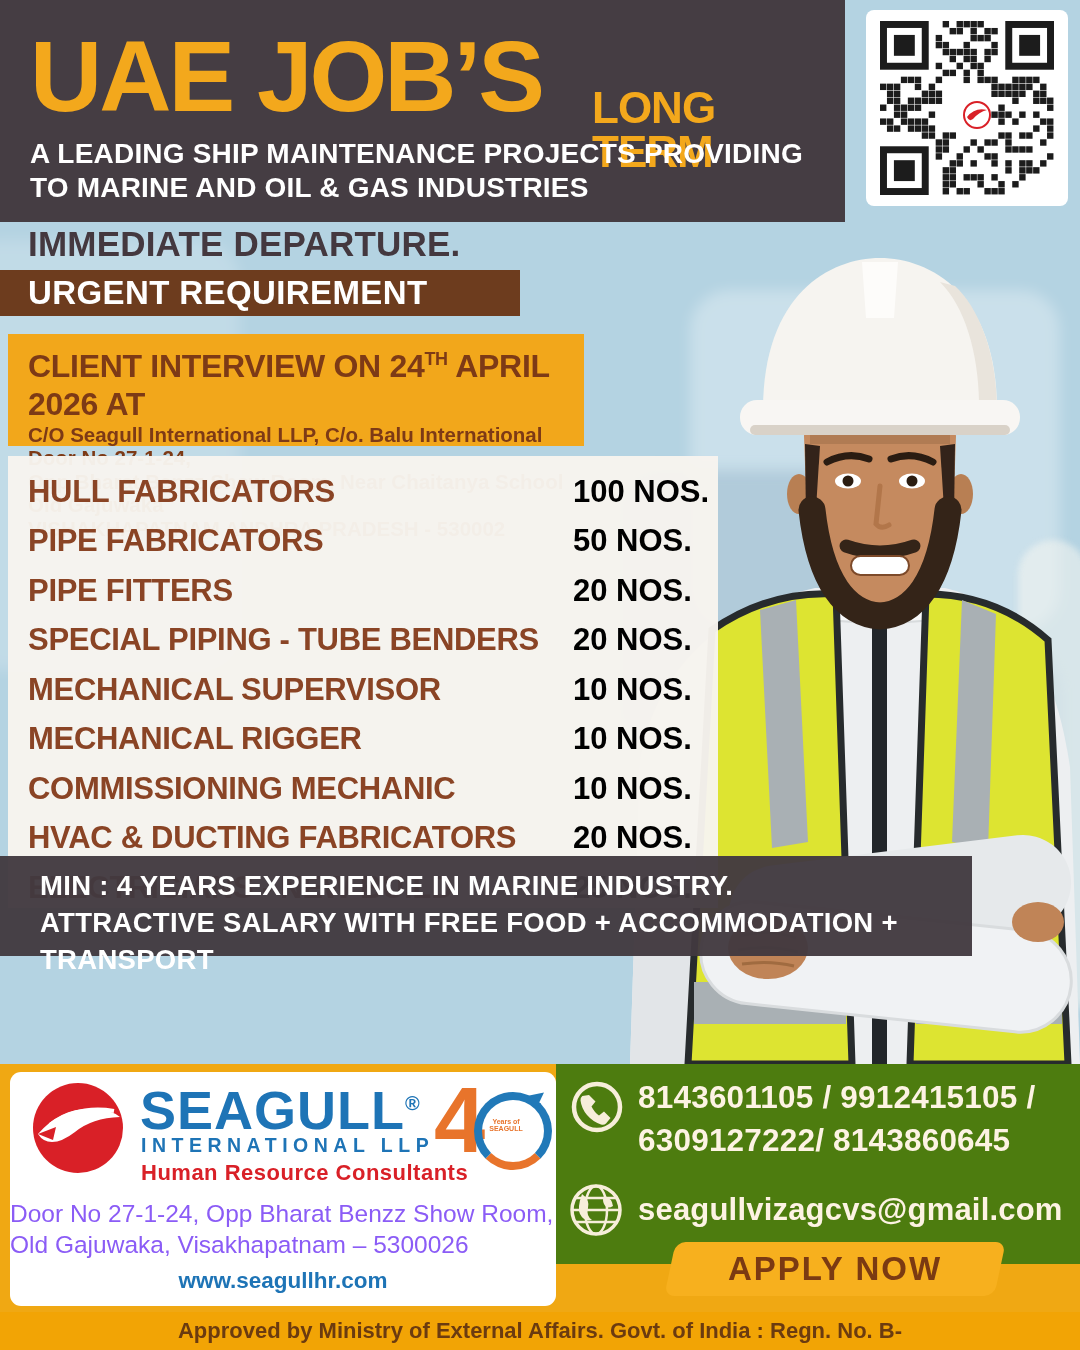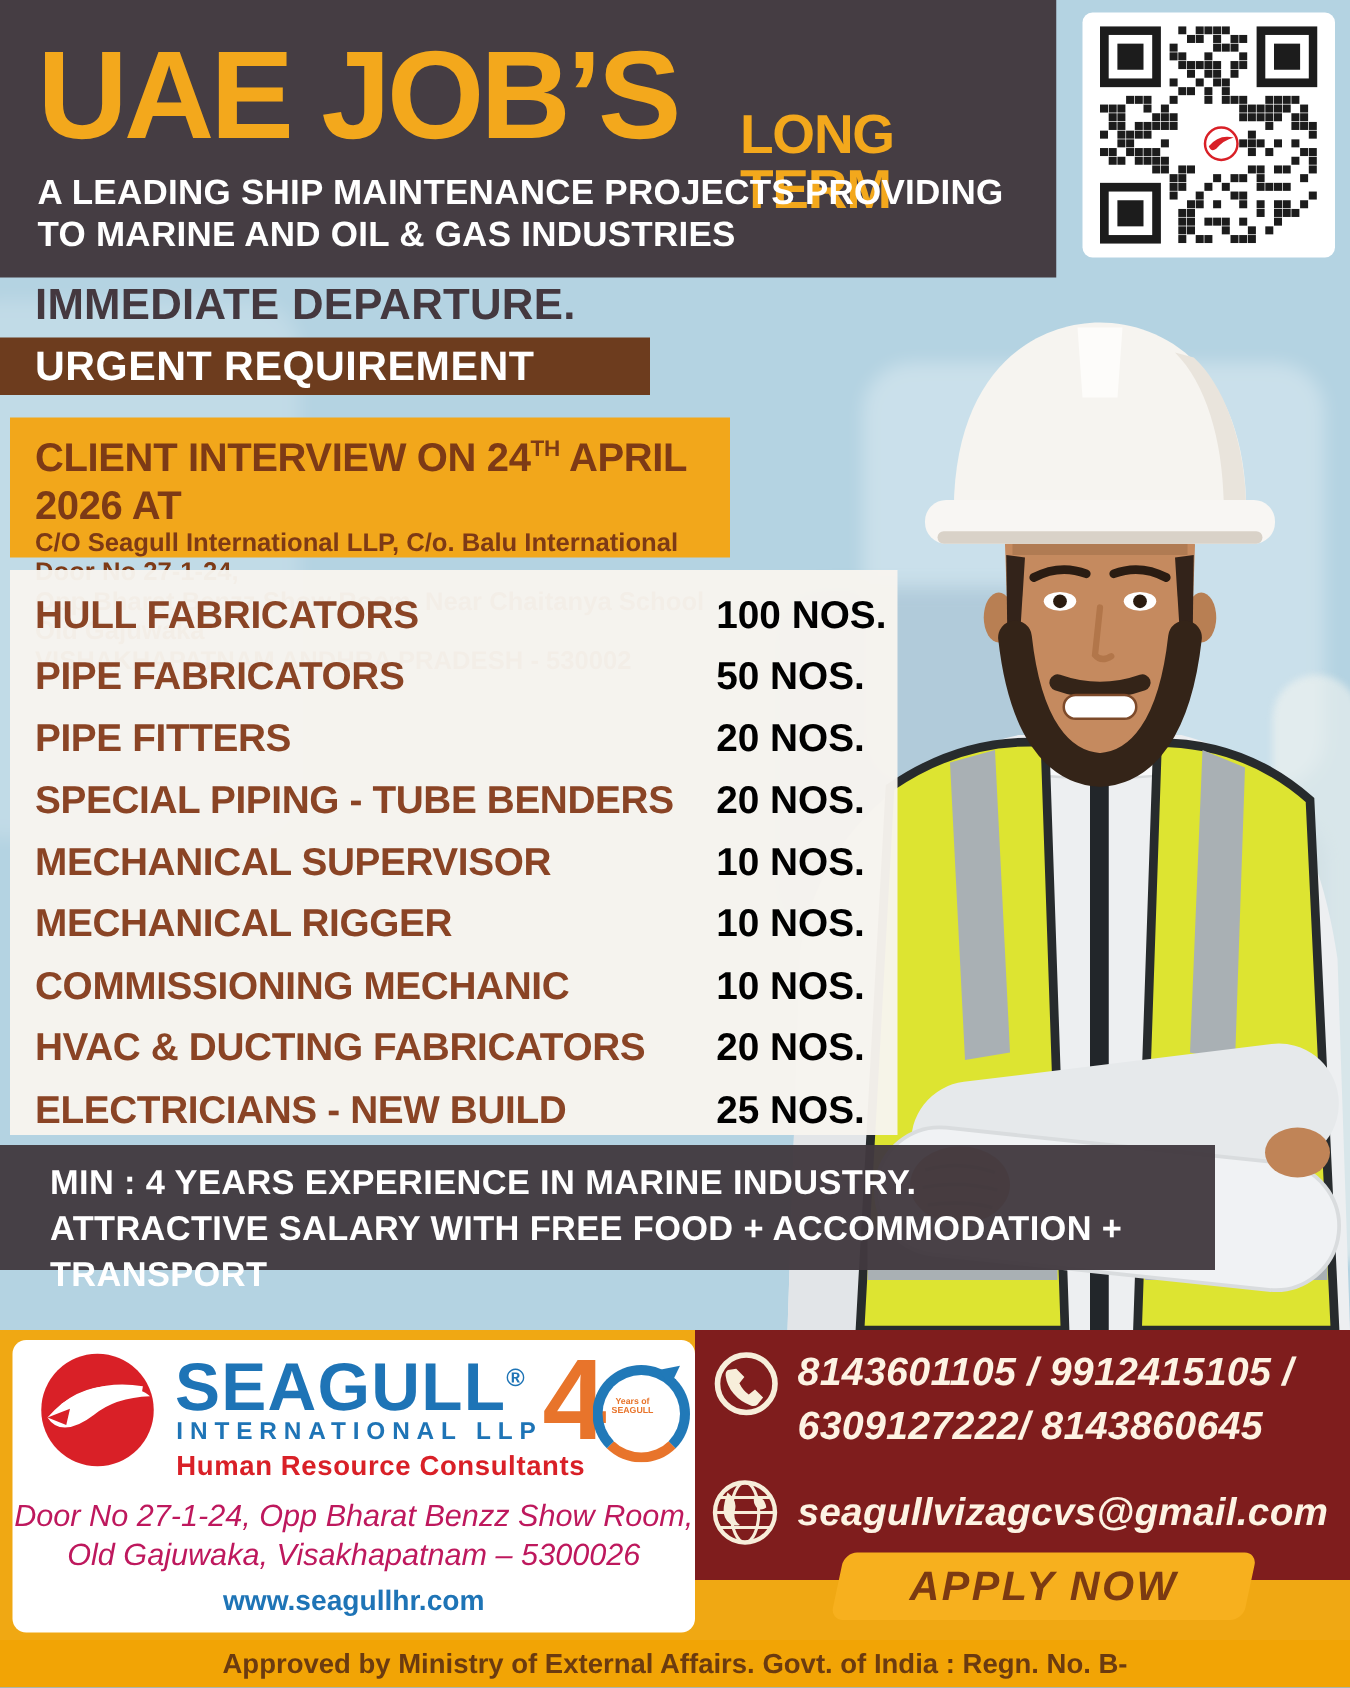--- a/index.html
+++ b/index.html
@@ -39,44 +39,44 @@
   .iv-head sup{font-size:18px;}
   .iv-line{font-size:20.5px;font-weight:bold;color:#7d3a16;line-height:23.5px;}
 
   
   .list-panel{left:8px;top:456px;width:710px;height:452px;background:rgba(247,244,238,0.97);box-sizing:border-box;padding:11px 0 0 20px;}
   .job-row{display:flex;height:49.5px;align-items:center;}
   .job-title{width:545px;font-size:31px;font-weight:bold;color:#8a4425;letter-spacing:-0.3px;}
   .job-count{font-size:31px;font-weight:bold;color:#000000;}
 
   
-  .benefits-bar{left:0;top:916px;width:972px;height:100px;background:rgba(66,57,63,0.96);box-sizing:border-box;padding:11px 0 0 40px;}
+  .benefits-bar{left:0;top:856px;width:972px;height:100px;background:rgba(66,57,63,0.96);box-sizing:border-box;padding:11px 0 0 40px;}
   .benefit-line{font-size:27.5px;font-weight:bold;color:#ffffff;line-height:37px;letter-spacing:0.3px;}
 
   
   .status-banner{left:0;top:1014px;width:620px;height:50px;background:#ea9712;}
   .status-banner span{display:block;padding-left:28px;font-size:35px;font-weight:bold;color:#6b3214;line-height:50px;letter-spacing:0.3px;}
 
   
   .footer-band{left:0;top:1064px;width:1080px;height:248px;background:#f0a813;}
   .company-card{left:10px;top:1072px;width:546px;height:234px;background:#ffffff;border-radius:11px;}
   .logo-circle{position:absolute;left:20px;top:8px;width:96px;height:96px;}
   .brand-name{position:absolute;left:130px;top:0px;font-size:54px;font-weight:bold;color:#1e74b6;letter-spacing:1px;line-height:62px;}
   .brand-name sup{font-size:20px;}
   .brand-entity{position:absolute;left:131px;top:62px;font-size:19.5px;font-weight:bold;color:#1e74b6;letter-spacing:5.5px;}
   .brand-tagline{position:absolute;left:131px;top:88px;font-size:22px;font-weight:bold;color:#d92027;letter-spacing:0.5px;}
   .logo40{position:absolute;left:424px;top:10px;width:116px;height:108px;}
   .logo40 .four{position:absolute;left:0;top:-8px;font-size:92px;font-weight:bold;color:#e8742b;line-height:1;}
   .logo40 .ring{position:absolute;left:40px;top:10px;width:62px;height:62px;border:8px solid #2179b8;border-bottom-color:#e8742b;border-radius:50%;}
   .logo40 .ring-arrow{position:absolute;left:96px;top:8px;width:0;height:0;border-left:16px solid #2179b8;border-top:7px solid transparent;border-bottom:9px solid transparent;transform:rotate(-35deg);}
   .logo40 .yrs{position:absolute;left:44px;top:36px;width:56px;text-align:center;font-size:7px;font-weight:bold;color:#e8742b;}
-  .company-address{position:absolute;left:0;top:126px;width:546px;text-align:center;font-size:24.5px;color:#be185d;line-height:31px;font-style:italic;}
+  .company-address{position:absolute;left:0;top:126px;width:546px;font-size:24.5px;color:#8b5cf6;line-height:31px;}
   .company-website{position:absolute;left:0;top:196px;width:546px;text-align:center;font-size:22.5px;font-weight:bold;color:#1e74b6;}
 
-  .contact-panel{left:556px;top:1064px;width:524px;height:200px;background:#7f1d1d;font-style:italic;}
+  .contact-panel{left:556px;top:1064px;width:524px;height:200px;background:#4d7c0f;}
   .phone-icon{position:absolute;left:14px;top:16px;}
   .phones{position:absolute;left:82px;top:12px;font-size:31.5px;font-weight:bold;color:#fdf3e3;line-height:43px;letter-spacing:0.2px;}
   .globe-icon{position:absolute;left:12px;top:118px;}
   .email{position:absolute;left:82px;top:128px;font-size:31px;font-weight:bold;color:#fdf3e3;letter-spacing:0.2px;}
   .apply-button{position:absolute;left:114px;top:178px;width:330px;height:54px;background:#f7b01e;border-radius:10px;transform:skewX(-12deg);cursor:pointer;}
   .apply-button span{display:block;transform:skewX(12deg);text-align:center;font-size:33px;font-weight:bold;color:#7b3a12;line-height:54px;letter-spacing:2px;}
 
   .approval-bar{left:0;top:1312px;width:1080px;height:38px;background:#f2a405;}
   .approval-bar span{display:block;text-align:center;font-size:22px;font-weight:bold;color:#6b3b10;line-height:38px;}
 

